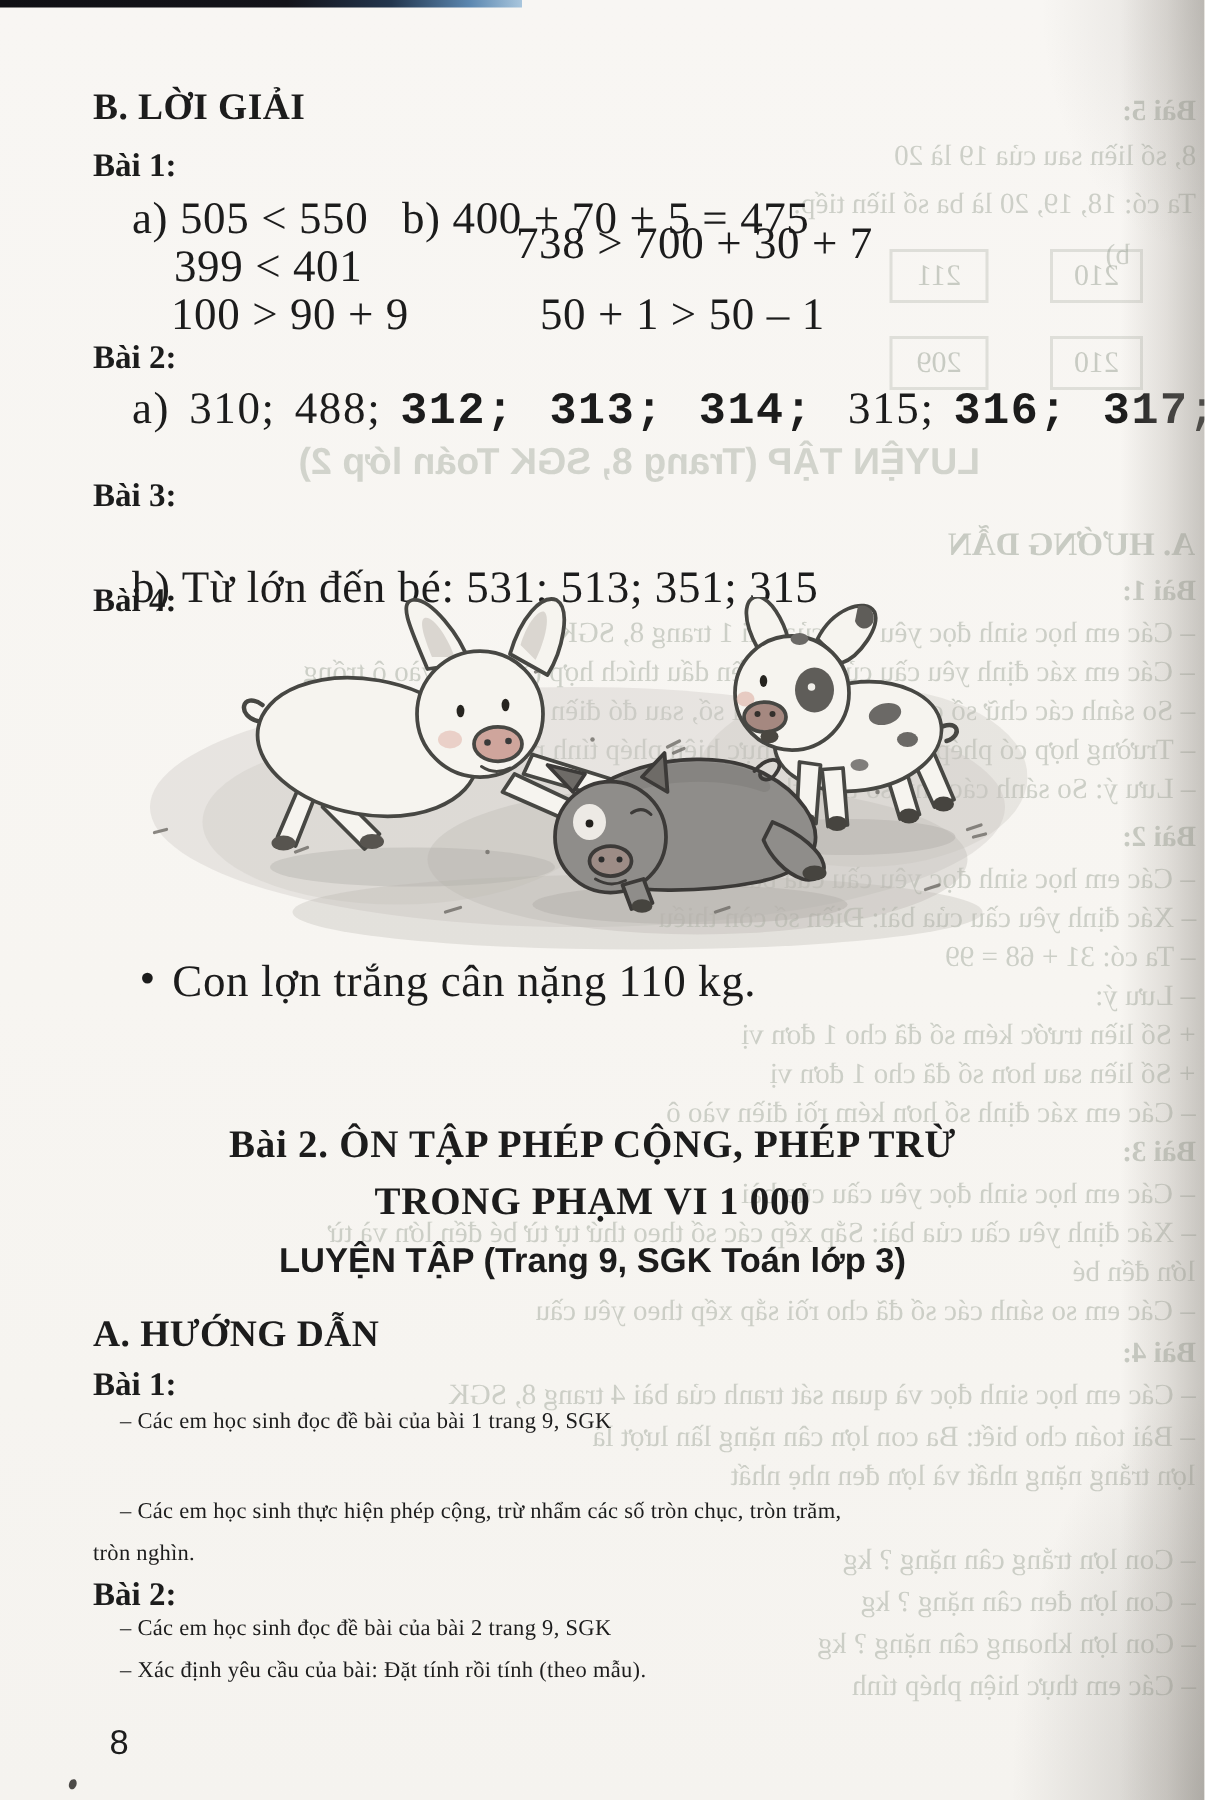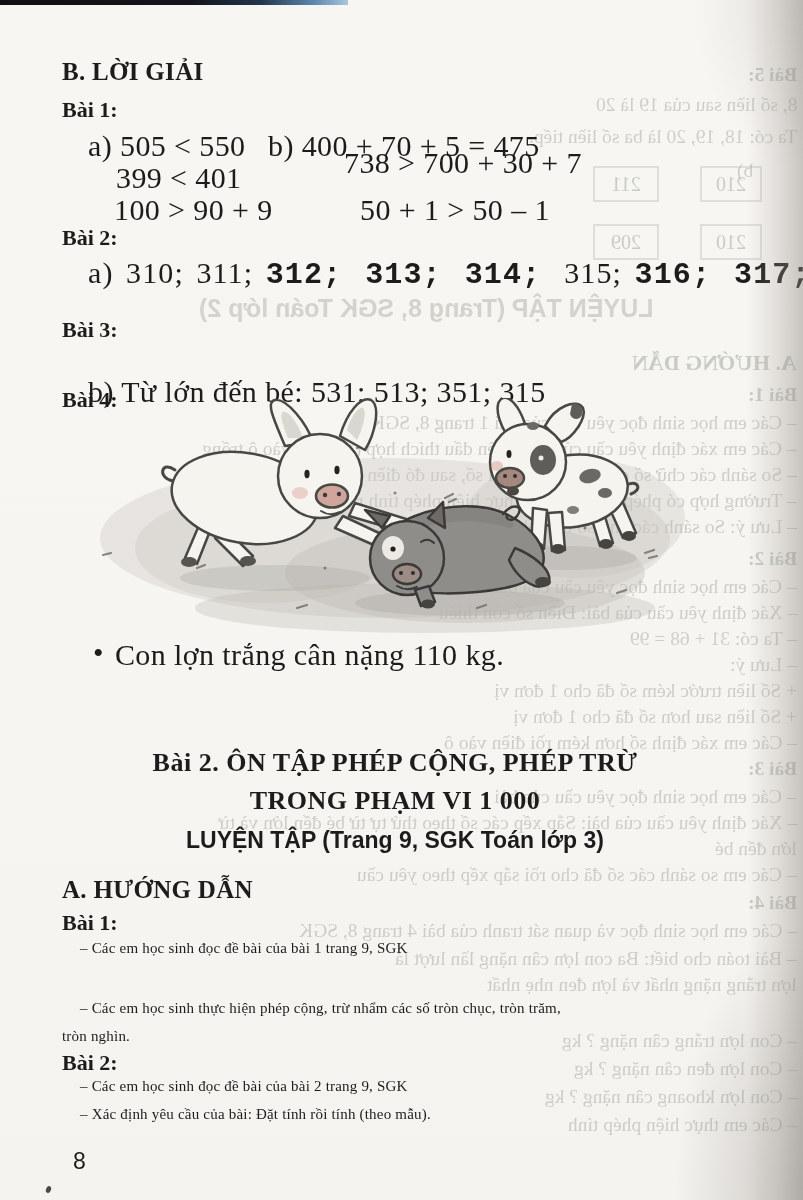--- a/index.html
+++ b/index.html
@@ -94,21 +94,21 @@
   <div class="abs content lbl" style="left:62px;top:97px">Bài 1:</div>
   <div class="abs content t" style="left:88px;top:129px">a) 505 &lt; 550</div>
   <div class="abs content t" style="left:116px;top:161px">399 &lt; 401</div>
   <div class="abs content t" style="left:114px;top:193px">100 &gt; 90 + 9</div>
   <div class="abs content t" style="left:268px;top:129px">b) 400 + 70 + 5 = 475</div>
   <div class="abs content t" style="left:344px;top:146px">738 &gt; 700 + 30 + 7</div>
   <div class="abs content t" style="left:360px;top:193px">50 + 1 &gt; 50 – 1</div>
 
   <div class="abs content lbl" style="left:62px;top:225px">Bài 2:</div>
   <div class="abs content t nums" style="left:88px;top:256px">
-    <span>a) </span><span>310; </span><span>311; </span><span class="b">312; </span><span class="b">313; </span><span class="b">314; </span><span>315; </span><span class="b">316; </span><span class="b">317; </span><span class="b">318; </span><span>319</span>
+    <span>a) </span><span>310; </span><span>488; </span><span class="b">312; </span><span class="b">313; </span><span class="b">314; </span><span>315; </span><span class="b">316; </span><span class="b">317; </span><span class="b">318; </span><span>319</span>
   </div>
 
   <div class="abs content lbl" style="left:62px;top:317px">Bài 3:</div>
   <div class="abs content t" style="left:88px;top:375px">b) Từ lớn đến bé: 531; 513; 351; 315</div>
 
   <div class="abs content lbl" style="left:62px;top:387px">Bài 4:</div>
 
   <svg class="abs content" style="left:85px;top:398px" width="600" height="240" viewBox="0 0 600 240">
     <g>
       <ellipse cx="300" cy="140" rx="285" ry="80" fill="#ccc9c4" opacity="0.38"></ellipse>

